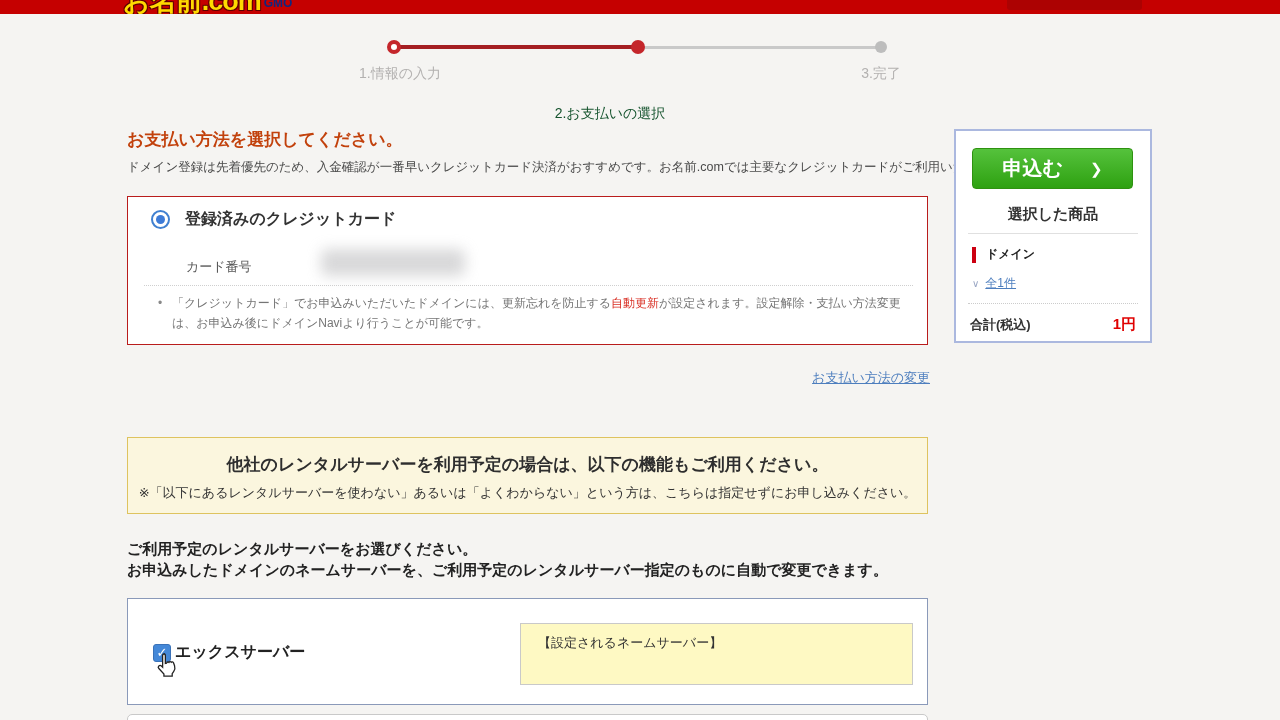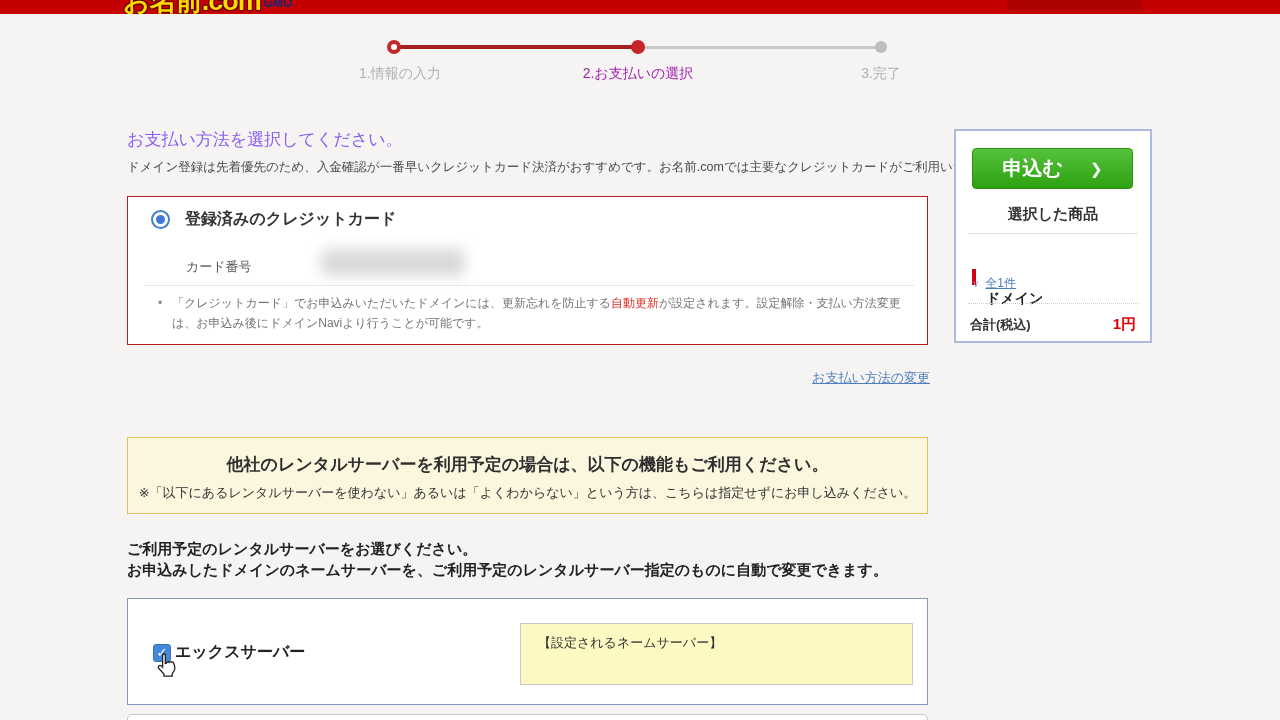--- a/index.html
+++ b/index.html
@@ -34,25 +34,25 @@
   
   .step-line { position: absolute; }
   .line-done { left: 396px; top: 45px; width: 242px; height: 4px; background: #A41E22; }
   .line-todo { left: 640px; top: 46px; width: 240px; height: 3px; background: #C9C9C9; }
   .step-circle { position: absolute; border-radius: 50%; }
   .c1 { left: 387px; top: 40px; width: 14px; height: 14px; background: #fff; border: 4px solid #C4262B; }
   .c2 { left: 631px; top: 40px; width: 14px; height: 14px; background: #C4262B; }
   .c3 { left: 875px; top: 41px; width: 12px; height: 12px; background: #BDBDBD; }
   .step-label { position: absolute; top: 65px; font-size: 14px; text-align: center; }
   .sl1 { left: 334px; width: 132px; color: #B3B1B0; }
-  .sl2 { left: 558px; width: 160px; color: #a21caf; }
+  .sl2 { left: 530px; width: 160px; color: #14532d; margin-top: 40px; }
   .sl3 { left: 841px; width: 80px; color: #B3B1B0; }
 
   
-  .pay-heading { position: absolute; left: 127px; top: 128px; font-size: 17px; font-weight: normal; color: #8b5cf6; }
+  .pay-heading { position: absolute; left: 127px; top: 128px; font-size: 17px; font-weight: bold; color: #c2410c; }
   .pay-desc { position: absolute; left: 127px; top: 159px; font-size: 12.5px; color: #4A4A4A; }
 
   .card-box {
     position: absolute; left: 127px; top: 196px; width: 801px; height: 149px;
     background: #fff; border: 1px solid #b91c1c;
   }
   .radio {
     position: absolute; left: 23px; top: 13px; width: 19px; height: 19px;
     border: 2px solid #4080D0; border-radius: 50%; background: #fff; cursor: pointer;
   }
@@ -89,21 +89,21 @@
     color: #fff; font-size: 20px; font-weight: bold;
     font-family: "Liberation Sans", "DejaVu Sans", sans-serif;
     display: flex; align-items: center; justify-content: center; gap: 27px;
     cursor: pointer;
   }
   .apply-btn .chev { font-size: 15px; font-weight: bold; }
   .summary-title { position: absolute; left: 0; top: 74px; width: 100%; text-align: center; font-size: 15px; color: #333; font-weight: bold; }
   .hr1 { position: absolute; left: 12px; right: 12px; top: 102px; border-top: 1px solid #E0E0E0; }
   .domain-row { position: absolute; left: 16px; top: 115px; display: flex; align-items: center; }
   .red-bar { width: 4px; height: 16px; background: #CC0011; flex: none; }
-  .domain-label { margin-left: 10px; font-size: 14px; font-weight: bold; color: #222; margin-top: 44px; }
+  .domain-label { margin-left: 10px; font-size: 12px; font-weight: bold; color: #222; }
   .count-row { position: absolute; left: 16px; top: 144px; display: flex; align-items: center; }
   .count-chev { font-size: 10px; color: #9AA7C4; margin-right: 6px; }
   .count-row a { font-size: 12px; }
   .hr2 { position: absolute; left: 12px; right: 12px; top: 172px; border-top: 1px dotted #CCC; }
   .total-row {
     position: absolute; left: 14px; right: 14px; top: 184px;
     display: flex; justify-content: space-between; align-items: baseline;
   }
   .total-label { font-size: 13px; font-weight: bold; color: #333; }
   .total-value { font-size: 15px; font-weight: bold; color: #E00000; }

